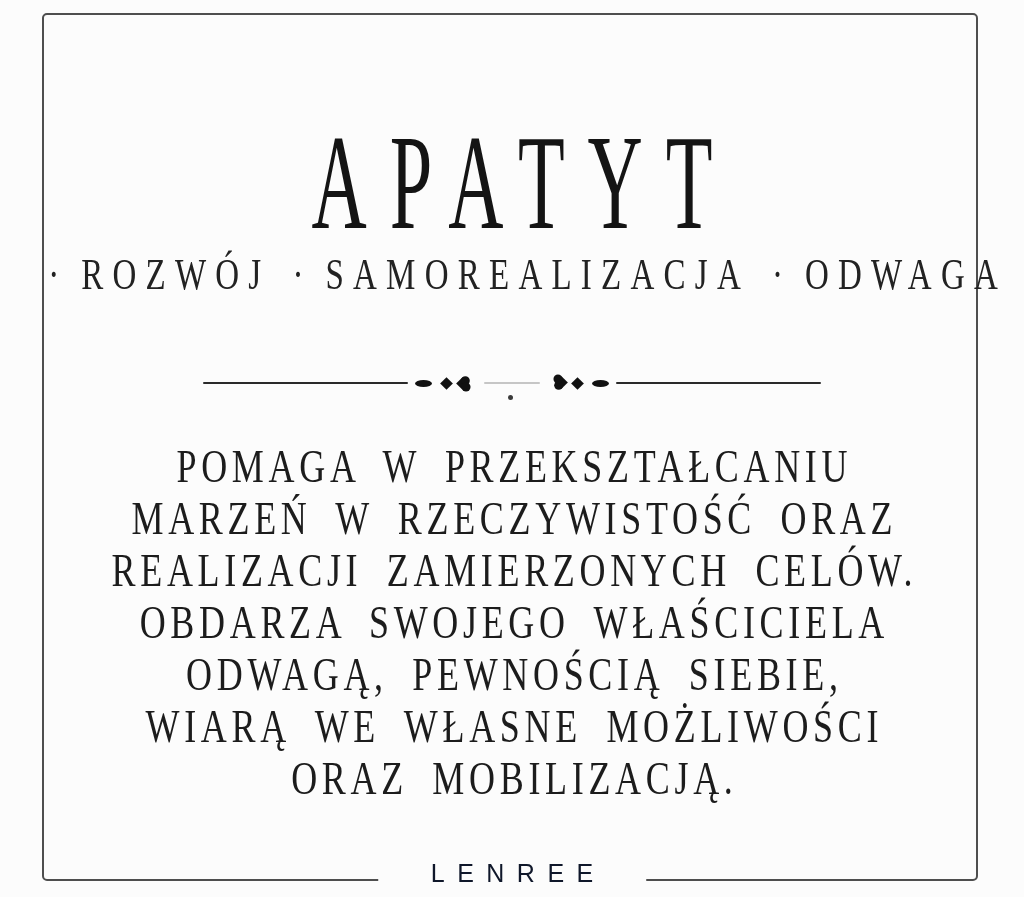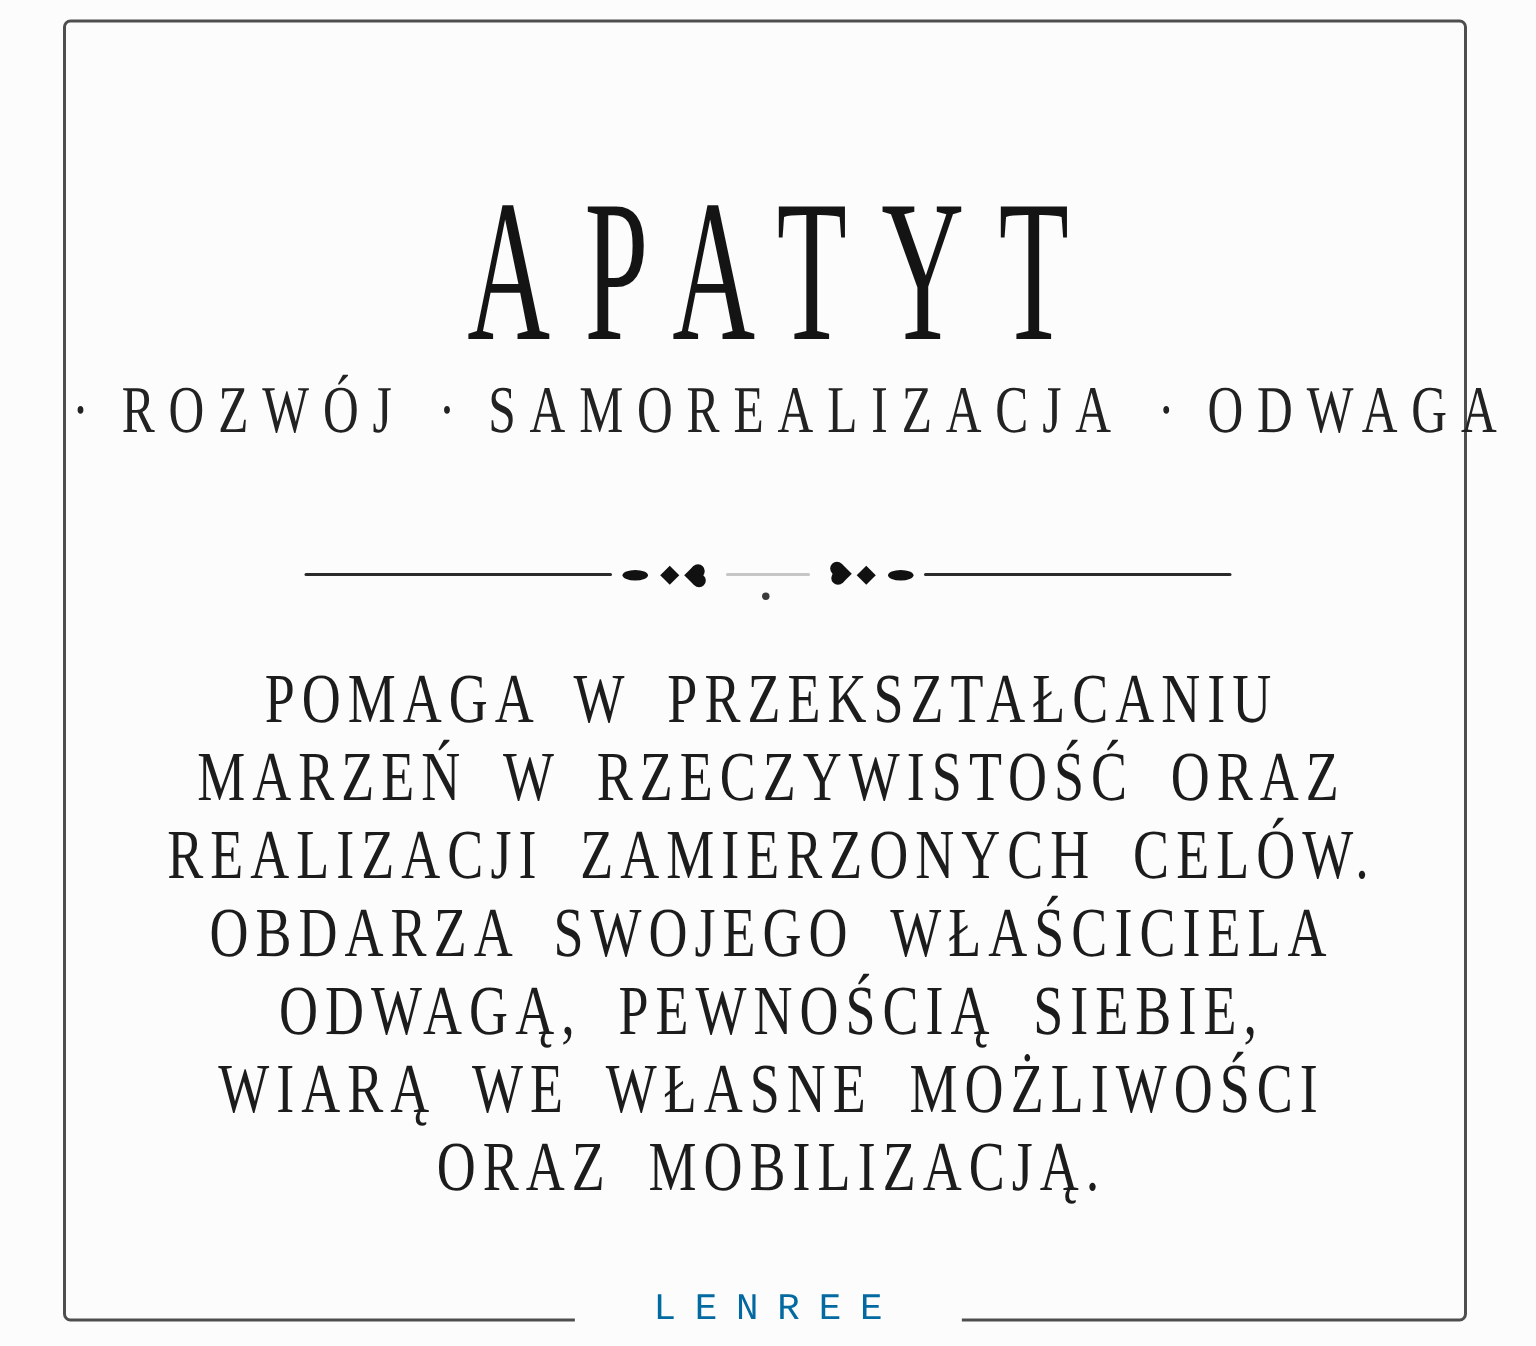--- a/index.html
+++ b/index.html
@@ -167,26 +167,26 @@
 
   
   .brand {
     position: absolute;
     top: 855px;
     left: 50%;
     transform: translateX(-50%);
     z-index: 3;
     background: #fcfcfc;
     padding: 0 40px;
-    font-family: Liberation Mono, monospace;
+    font-family: Liberation Sans, sans-serif;
     font-size: 25px;
     line-height: 36px;
     letter-spacing: 0.50em;
     text-indent: 0.50em;
-    color: #0369a1;
+    color: #0f172a;
     white-space: nowrap;
   }
 </style>
 </head>
 <body>
 
 <div class="frame"></div>
 
 <h1 class="title">APATYT</h1>
 

